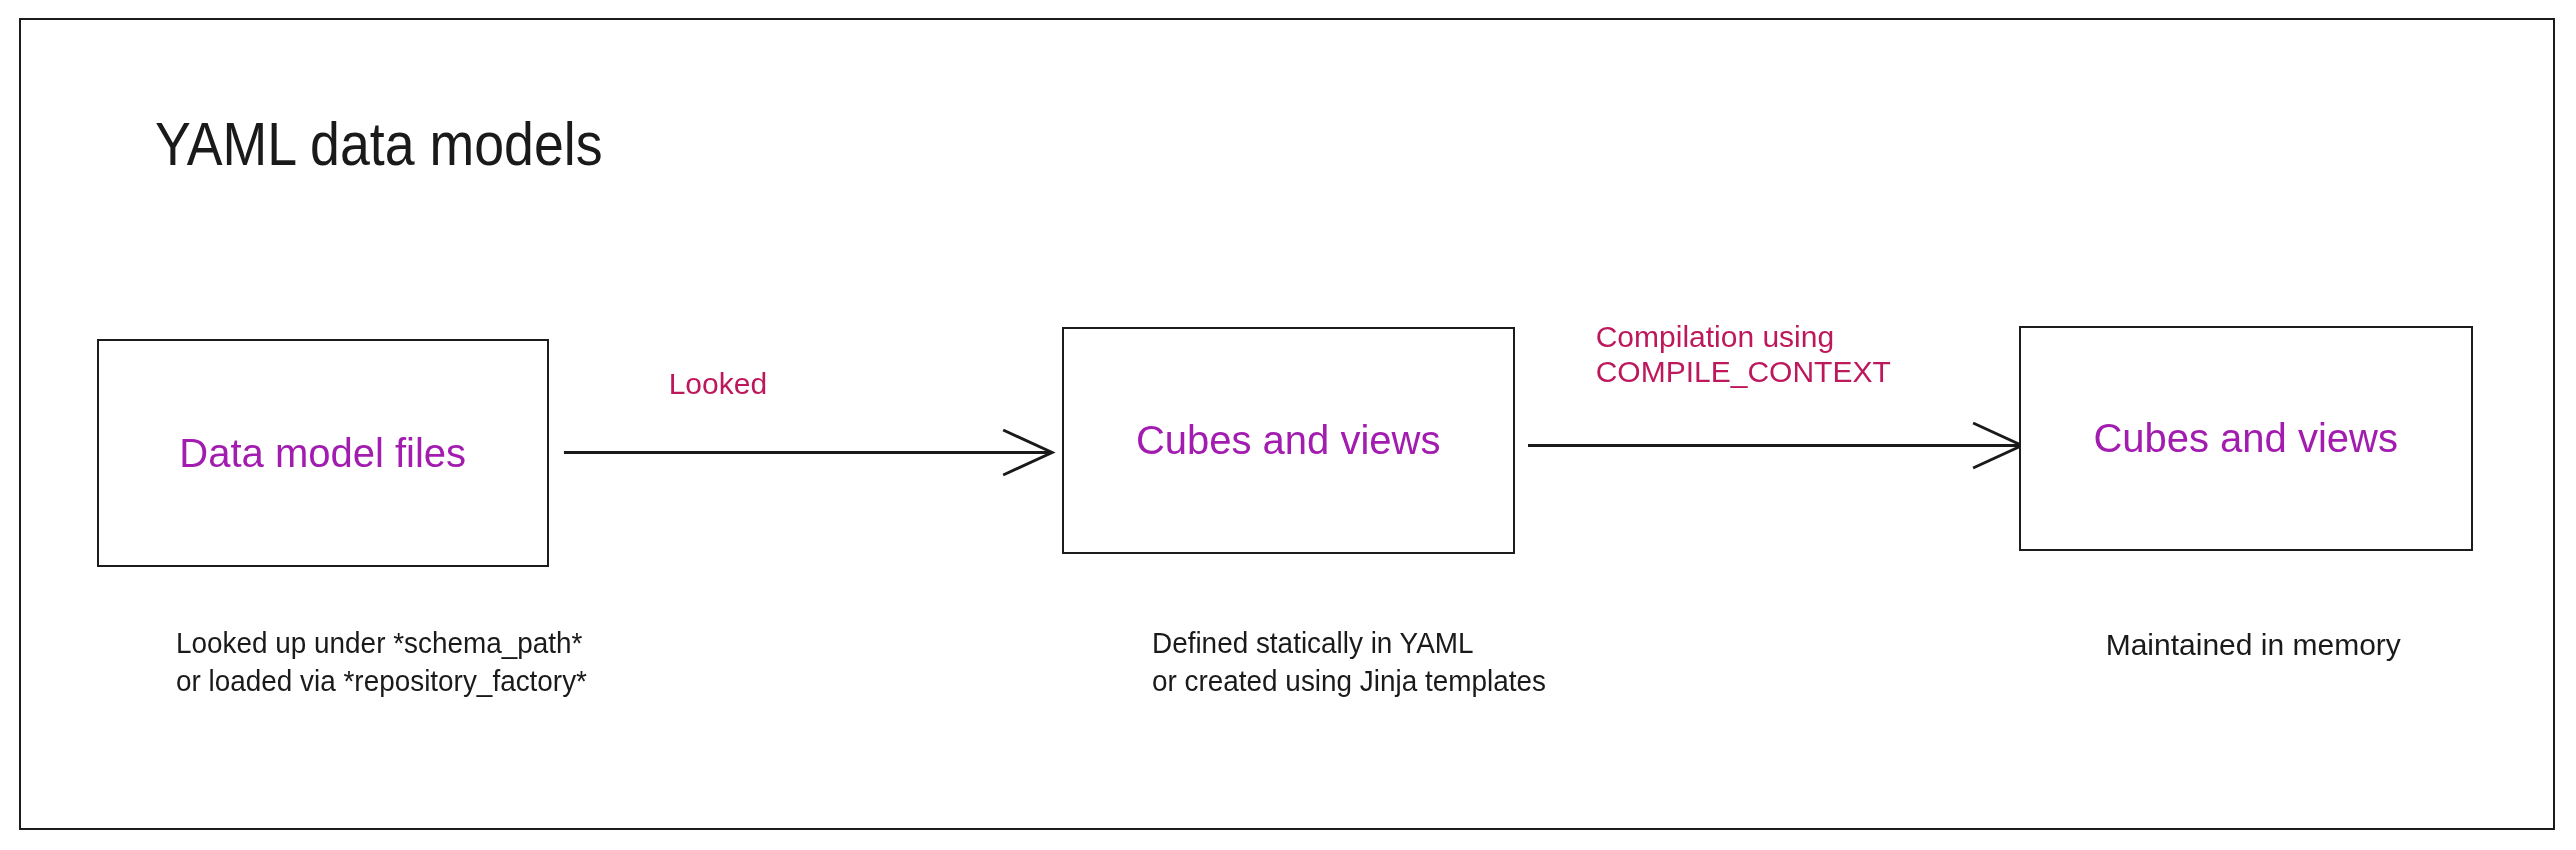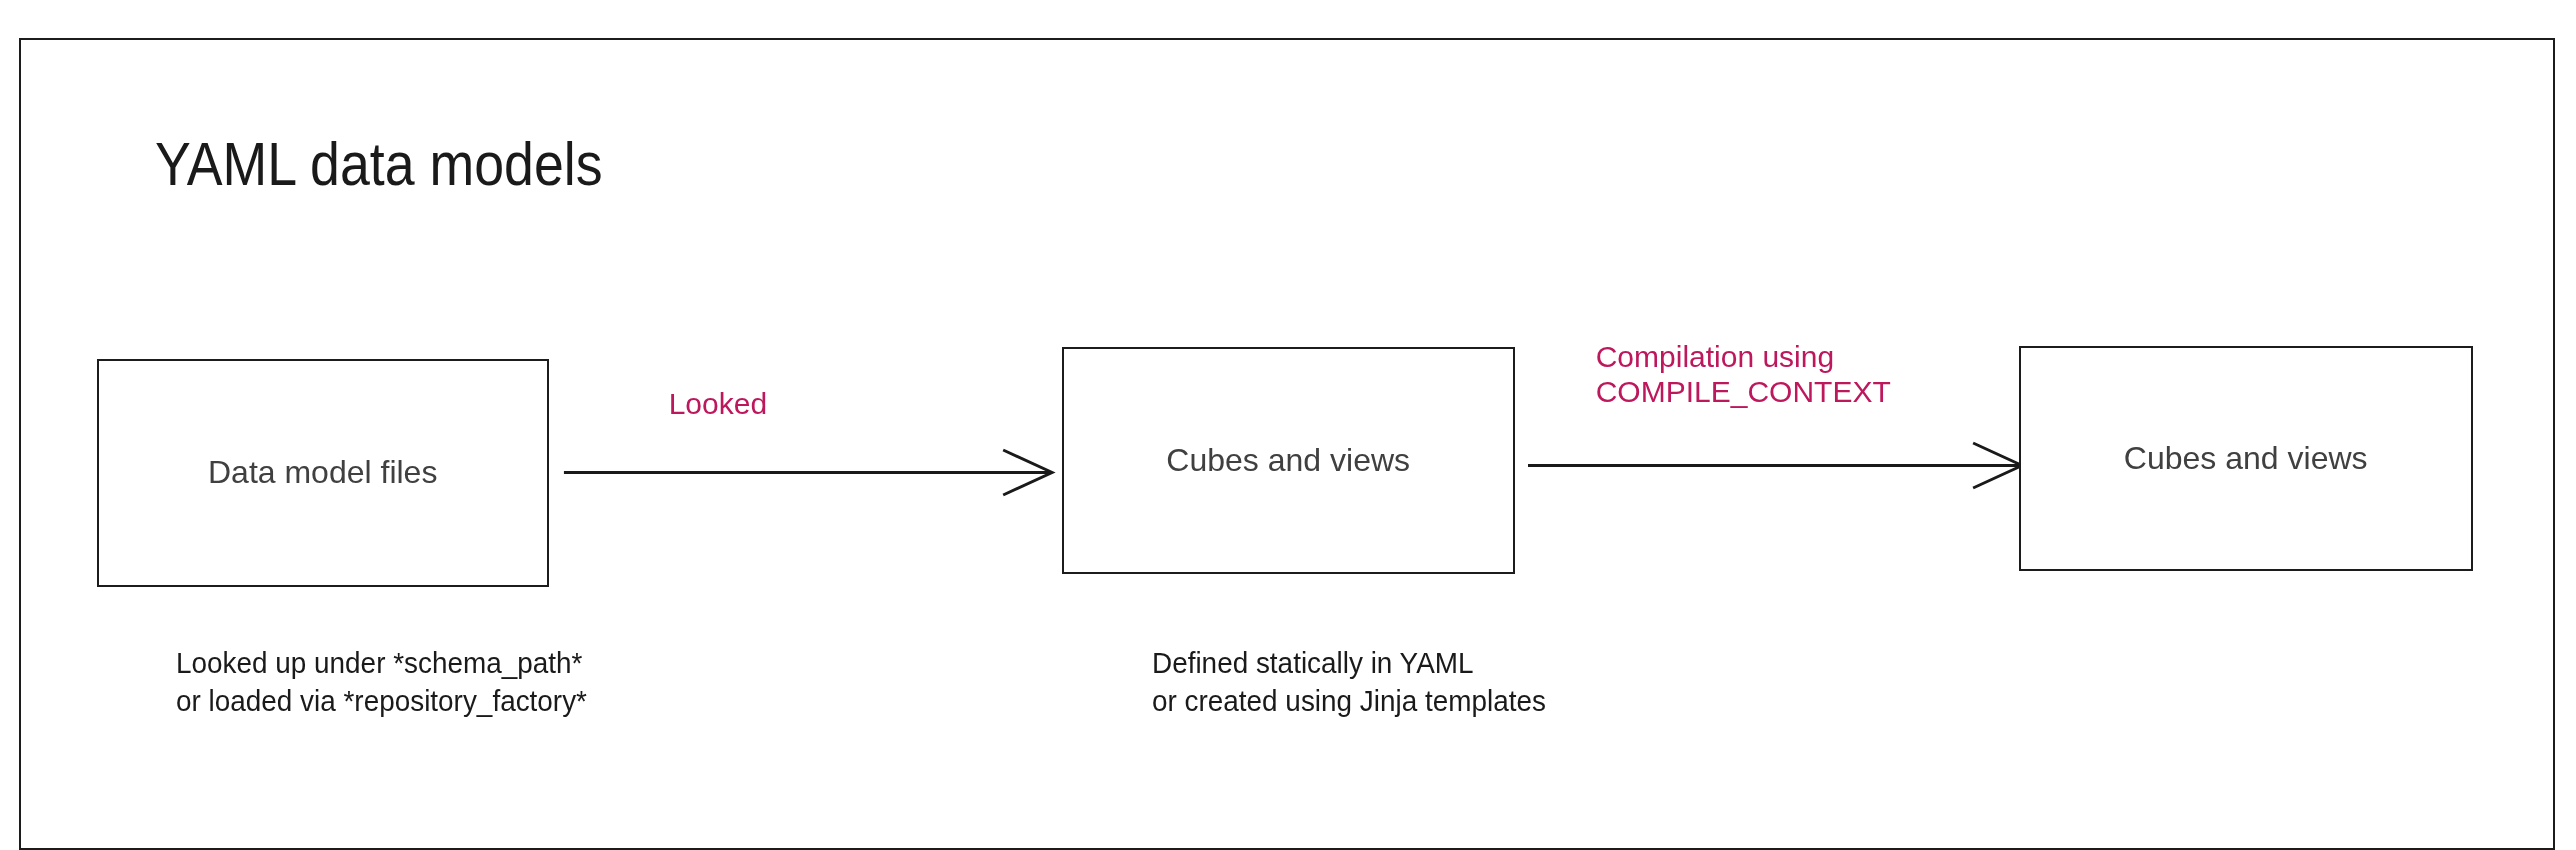--- a/index.html
+++ b/index.html
@@ -18,21 +18,20 @@
   
   #slide-frame {
     position: absolute;
     left: 18.7px;
     top: 17.7px;
     width: 2536px;
     height: 812px;
     box-sizing: border-box;
     border: 2.9px solid #1c1c1c;
     background: #ffffff;
-    margin-top: 20px;
   }
 
   
   #slide-title {
     position: absolute;
     left: 134px;
     top: 94px;
     font-size: 61px;
     line-height: 1.0;
     letter-spacing: 0px;
@@ -46,23 +45,23 @@
   .node-box {
     position: absolute;
     box-sizing: border-box;
     border: 2.9px solid #1c1c1c;
     background: #ffffff;
     display: flex;
     align-items: center;
     justify-content: center;
   }
   .node-label {
-    font-size: 32px;
+    font-size: 40px;
     line-height: 1.1;
-    color: #404040;
+    color: #a21caf;
     white-space: nowrap;
     text-align: center;
   }
 
   #box-data-model-files { left: 76px;   top: 319px; width: 452px; height: 228px; }
   #box-cubes-views-yaml  { left: 1041px; top: 307px; width: 453px; height: 227px; }
   #box-cubes-views-mem   { left: 1998px; top: 306px; width: 454px; height: 225px; }
 
   
   .edge { position: absolute; }
@@ -133,15 +132,16 @@
   <div class="node-box" id="box-cubes-views-mem">
     <span class="node-label">Cubes and views</span>
   </div>
 
   <div class="caption condensed" id="caption-data-model-files">Looked up under *schema_path*
 or loaded via *repository_factory*</div>
 
   <div class="caption condensed" id="caption-cubes-views-yaml">Defined statically in YAML
 or created using Jinja templates</div>
 
+  <div class="caption" id="caption-cubes-views-mem">Maintained in memory</div>
 
 </div>
 
 
 </body></html>

